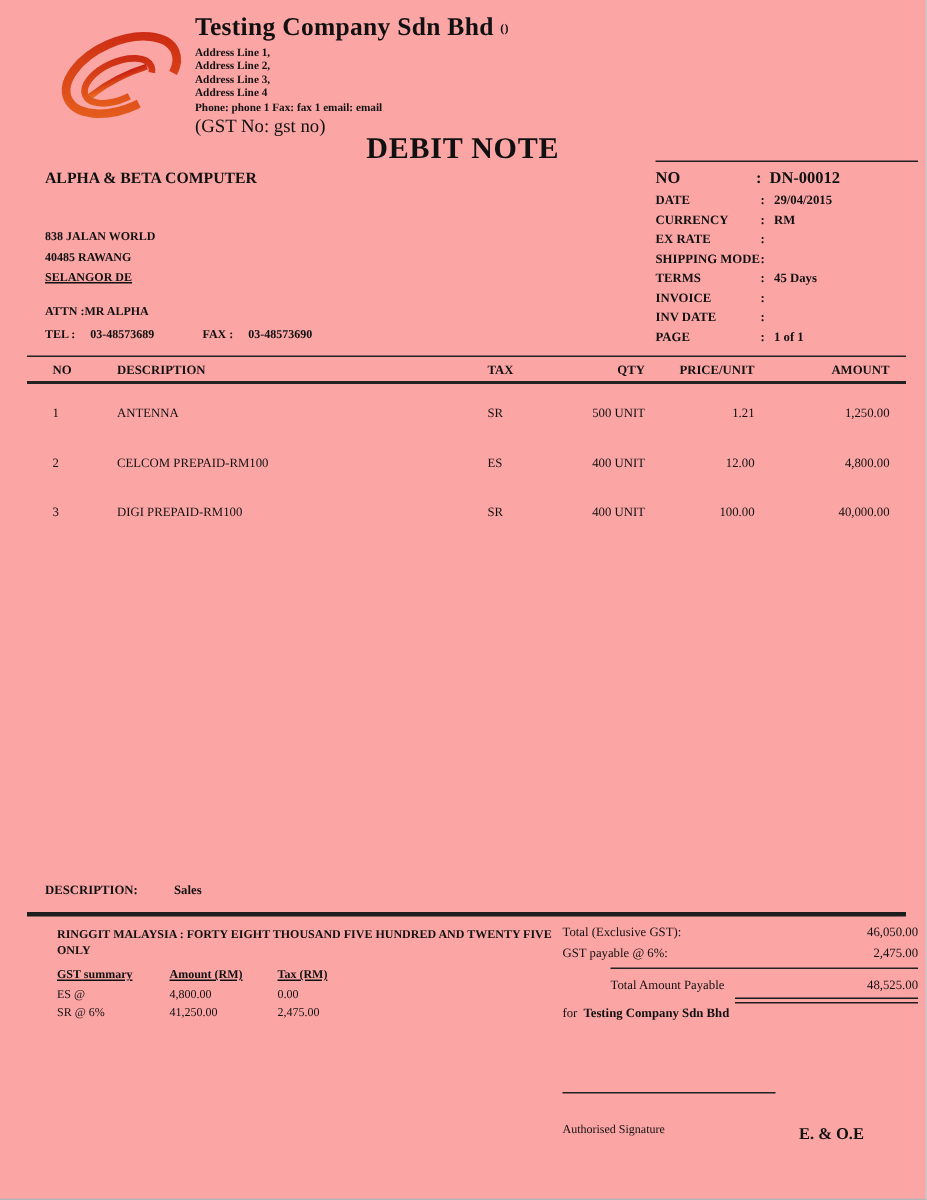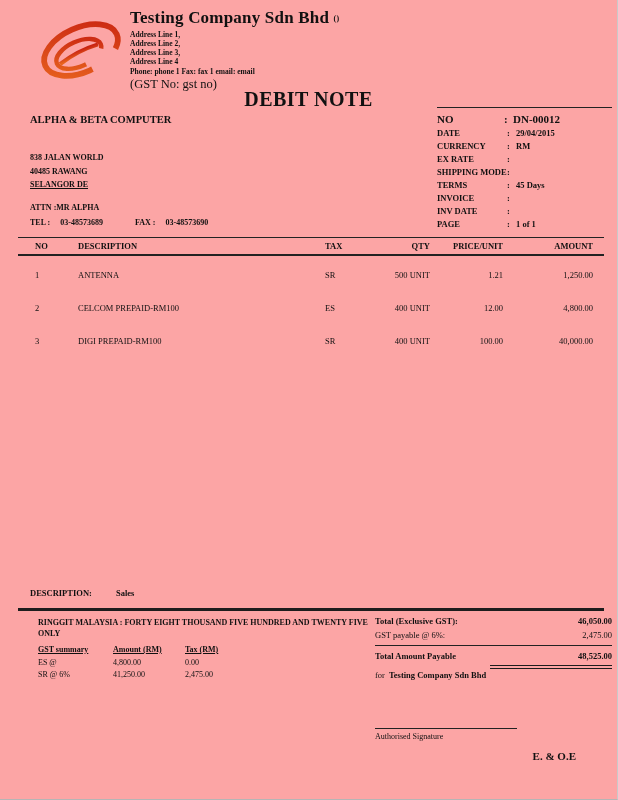--- a/index.html
+++ b/index.html
@@ -56,26 +56,26 @@
   .desc-line .val { margin-left:22px; }
   
   .foot-rule { position:absolute; left:18px; top:608px; width:586px; border-top:3px solid #1d1d1d; }
   .words { position:absolute; left:38px; top:617px; width:330px; font-size:8px; font-weight:bold; line-height:11px; }
   .gst-table { position:absolute; left:38px; top:644px; width:205px; font-size:8px; }
   .gst-hrow, .gst-row { display:grid; grid-template-columns:75px 72px 58px; line-height:12.5px; }
   .gst-hrow span { font-weight:bold; text-decoration:underline; }
   .gst-col-r { }
   .totals { position:absolute; left:375px; top:614px; width:237px; }
   .tot-row { display:flex; justify-content:space-between; font-size:8.5px; line-height:14px; }
-  .tot-row.bold { font-weight:bold;align-items:flex-end; }
-  .tot-mid-rule { border-top:1.5px solid #222; margin-top:3px; padding-top:3px; }
+  .tot-row.bold { font-weight:normal;align-items:flex-end; }
+  .tot-mid-rule { border-top:1.5px solid #222; margin-top:3px; padding-top:3px;margin-left:32px; }
   .tot-dbl { margin-left:115px; margin-top:2px; height:4px; border-top:1.5px solid #1d1d1d; border-bottom:1.5px solid #1d1d1d; }
   .for-line { position:absolute; left:375px; top:670px; font-size:8.5px; }
   .for-line .co { font-weight:bold; margin-left:4px; }
-  .sig { position:absolute; left:375px; top:728px; width:142px; border-top:1.5px solid #222; padding-top:3px; font-size:8px; }
+  .sig { position:absolute; left:375px; top:728px; width:142px; border-top:1.5px solid #222; padding-top:19px; font-size:8px; }
   .eoe { position:absolute; left:0; top:750px; width:576px; text-align:right; font-size:11px; font-weight:bold; }
 </style>
 </head>
 <body>
 
 <div class="page">
 
   <svg class="logo" viewBox="0 0 100 90">
     <defs>
       <linearGradient id="lg" x1="0" y1="1" x2="1" y2="0">

